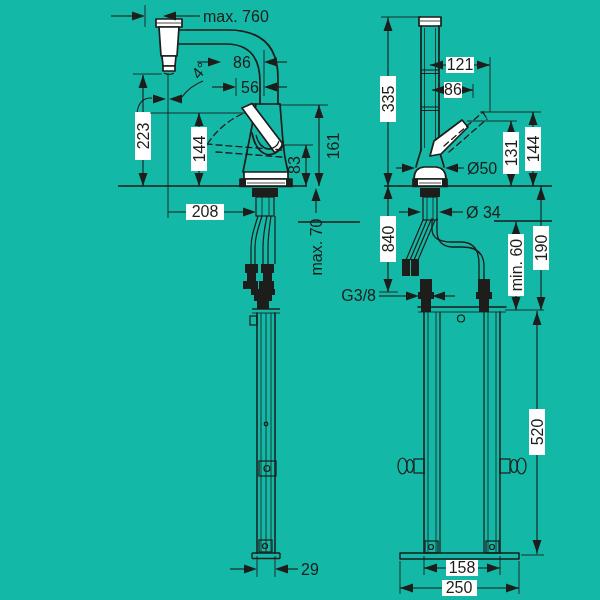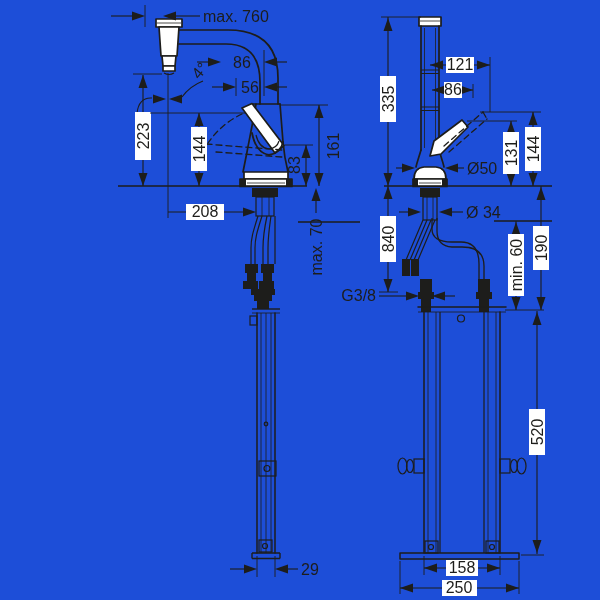--- a/index.html
+++ b/index.html
@@ -1,16 +1,16 @@
 <!DOCTYPE html>
 <html><head>
 <meta charset="utf-8">
 <style>
   html,body{margin:0;padding:0;background:#ffffff;}
-  .stage{position:relative;width:600px;height:600px;background:#1d4ed8;overflow:hidden;
+  .stage{position:relative;width:600px;height:600px;background:#14b8a6;overflow:hidden;
          font-family:"Liberation Sans","DejaVu Sans",sans-serif;}
   svg{display:block}
   svg text{font-family:"Liberation Sans","DejaVu Sans",sans-serif;font-size:16px;fill:#1d1d1b;}
   .obj{stroke:#1d1d1b;fill:none;stroke-width:1.7;stroke-linecap:round;stroke-linejoin:round;}
   .objw{stroke:#1d1d1b;fill:#ffffff;stroke-width:1.7;stroke-linejoin:round;}
   .thin{stroke:#1d1d1b;fill:none;stroke-width:0.8;}
   .med{stroke:#1d1d1b;fill:none;stroke-width:1.2;}
   .dark{fill:#1d1d1b;stroke:none;}
   .dim{stroke:#1d1d1b;fill:none;stroke-width:1.1;}
   .ext{stroke:#1d1d1b;fill:none;stroke-width:0.9;}

